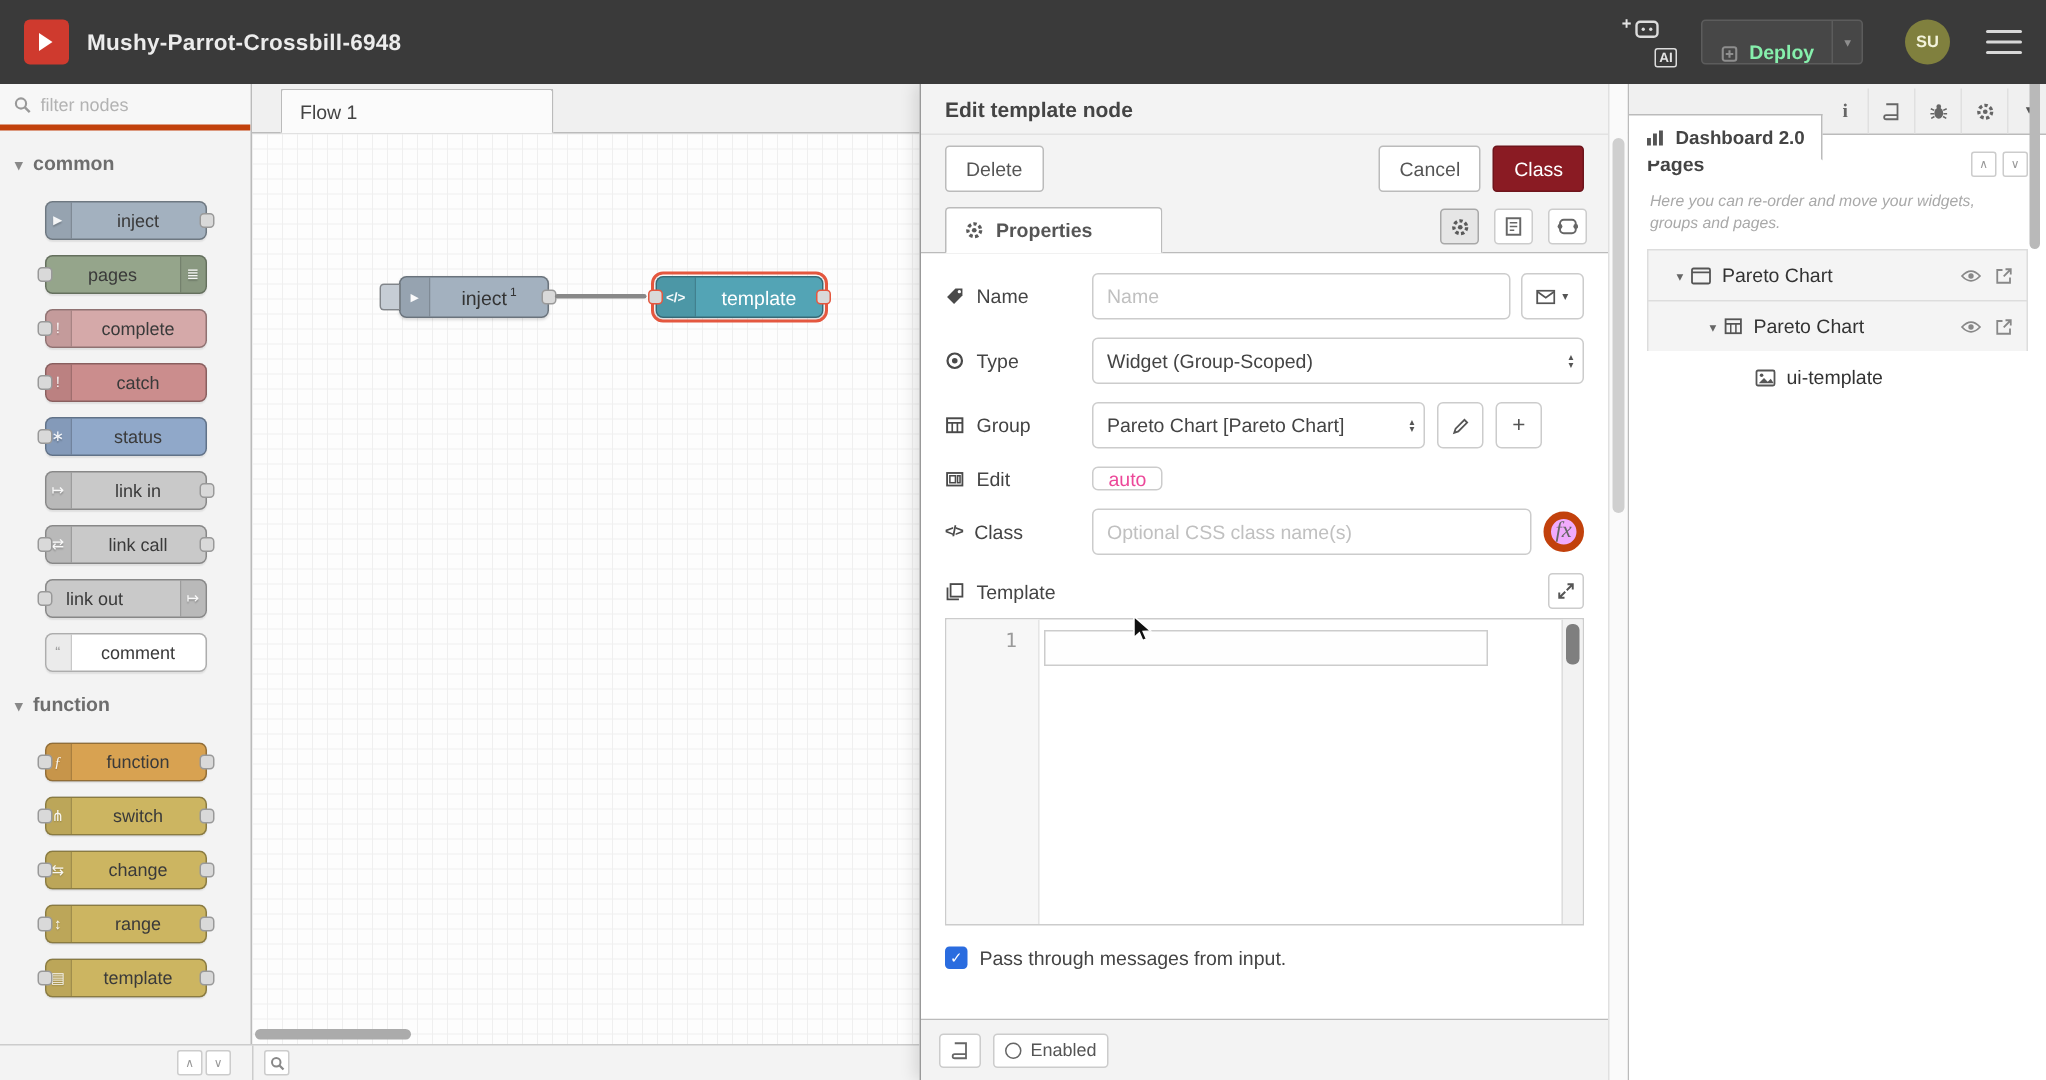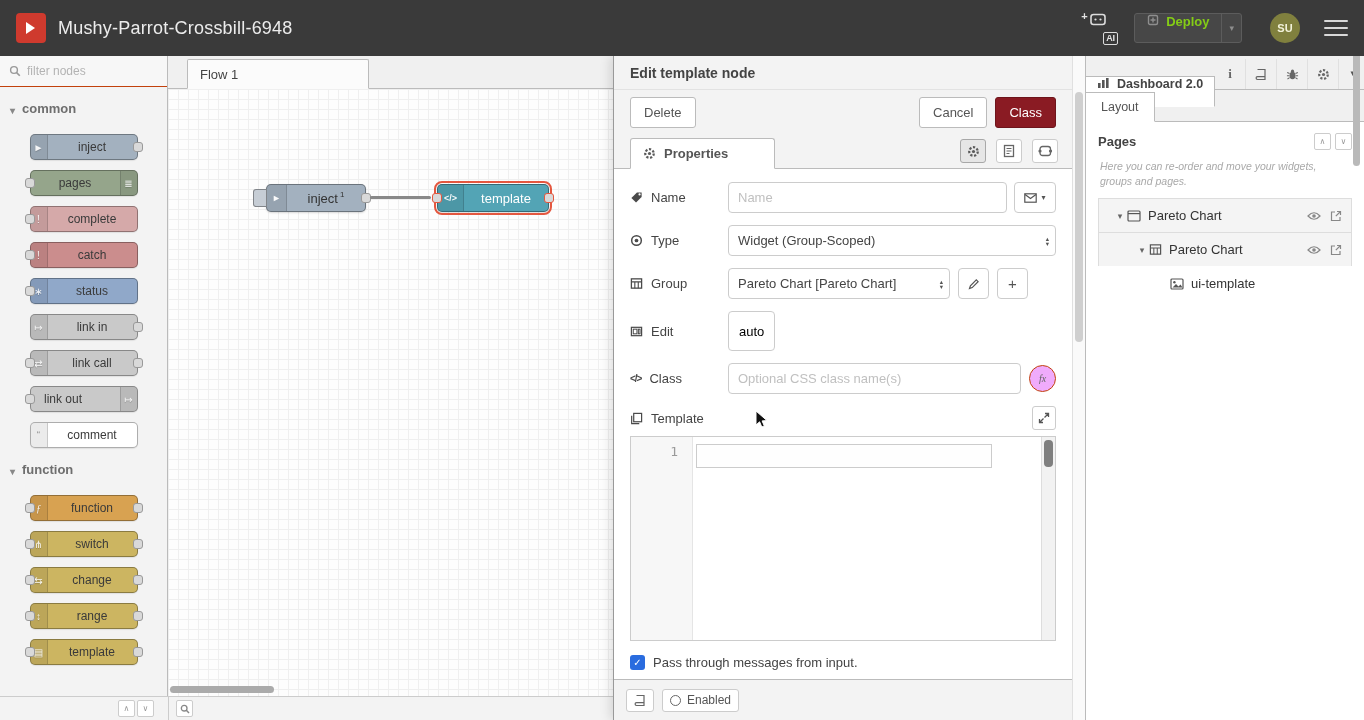--- a/index.html
+++ b/index.html
@@ -3,36 +3,36 @@
 <meta charset="utf-8">
 <style>
   *{margin:0;padding:0;box-sizing:border-box}
   body{font-family:"Liberation Sans",sans-serif;font-size:13px;color:#333;background:#fff;overflow:hidden}
   svg{display:block}
   #app{position:relative;width:1364px;height:720px;overflow:hidden;background:#fff}
 
   
   .header{position:absolute;top:0;left:0;right:0;height:56px;background:#3a3a3a;display:flex;align-items:center;padding:0 16px;gap:12px;z-index:50}
   .logo{width:30px;height:30px;border-radius:4px;background:#cf3a2e;display:flex;align-items:center;justify-content:center;flex:none}
-  .app-title{color:#ececec;font-size:18px;font-weight:normal;letter-spacing:.2px}
+  .app-title{color:#ececec;font-size:15px;font-weight:bold;letter-spacing:.2px}
   .hspacer{flex:1}
   .ai-btn{position:relative;width:38px;height:34px;cursor:pointer;margin-right:4px}
   .ai-spark{position:absolute;top:-1px;left:1px;color:#e3e3e3;font-size:11px;font-weight:bold}
   .ai-head{position:absolute;top:2px;left:10px}
   .ai-tag{position:absolute;bottom:0;right:0;color:#e3e3e3;font-size:9px;font-weight:bold;border:1.5px solid #dcdcdc;border-radius:2px;padding:0 2px;line-height:11px;background:#3a3a3a}
   .deploy{height:30px;display:flex;align-items:stretch;background:#474747;border:1px solid #5c5c5c;border-radius:3px;overflow:hidden;margin-right:16px;cursor:default}
-  .deploy-main{display:flex;align-items:flex-start;gap:7px;padding:0 12px;color:#84cc16;font-weight:bold;font-size:13px}
+  .deploy-main{display:flex;align-items:flex-end;gap:7px;padding:0 12px;color:#86efac;font-weight:bold;font-size:13px}
   .deploy-caret{display:flex;align-items:center;padding:0 7px;border-left:1px solid #5c5c5c;color:#8e8e8e;font-size:9px}
   .avatar{width:30px;height:30px;border-radius:50%;background:#80803e;color:#f2f2da;display:flex;align-items:center;justify-content:center;font-size:11px;font-weight:bold;margin-right:12px;cursor:pointer}
   .hamburger{display:flex;flex-direction:column;gap:5px;width:24px;cursor:pointer}
   .hamburger span{display:block;height:2px;background:#d8d8d8;border-radius:1px}
 
   
   .palette{position:absolute;top:56px;left:0;width:168px;height:640px;background:#f3f3f3;border-right:1px solid #bbb;z-index:10;overflow:hidden}
-  .psearch{height:31px;background:#f7f7f7;border-bottom:1px solid #c2410c;display:flex;align-items:center;gap:6px;padding:0 9px}
+  .psearch{height:31px;background:#f7f7f7;border-bottom:4px solid #c2410c;display:flex;align-items:center;gap:6px;padding:0 9px}
   .psearch input{flex:1;min-width:0;border:0;background:transparent;outline:0;font-size:12px;color:#555;font-family:inherit}
   .psearch input::placeholder{color:#b3b3b3}
   .pcat{height:37px;display:flex;align-items:flex-end;padding:0 10px 8px;gap:7px;color:#6e6e6e;font-size:13px;font-weight:bold;cursor:pointer}
   .pcat .chev{color:#888;font-size:10px}
   .pnode{position:relative;width:108px;height:26px;margin:10px auto 0;border-radius:5px;border:1px solid rgba(0,0,0,.32);display:flex;align-items:stretch;font-size:12px;color:#3a3a3a;cursor:grab;box-shadow:0 1px 1px rgba(0,0,0,.08)}
   .pnode .plbl{flex:1;display:flex;align-items:center;justify-content:center;padding:0 3px;white-space:nowrap;overflow:hidden}
   .picon{width:17px;flex:none;display:flex;align-items:center;justify-content:center;background:rgba(0,0,0,.08);color:rgba(255,255,255,.92);font-size:10px;text-shadow:0 1px 1px rgba(0,0,0,.2)}
   .picon.il{border-right:1px solid rgba(0,0,0,.15);border-radius:4px 0 0 4px}
   .picon.ir{border-left:1px solid rgba(0,0,0,.15);border-radius:0 4px 4px 0}
   .picon.glyph-dark{color:#9a9a9a;text-shadow:none}
@@ -76,22 +76,22 @@
   .frow{display:flex;align-items:center;margin-bottom:12px}
   .flabel{width:98px;flex:none;display:flex;align-items:center;gap:8px;color:#444;font-size:13px}
   .codeglyph{font-size:10px;font-weight:bold;color:#4a4a4a;letter-spacing:-1px}
   .tinput{flex:1;min-width:0;height:31px;border:1px solid #ccc;border-radius:4px;padding:0 9px;font-size:13px;color:#555;font-family:inherit;outline:0;background:#fff}
   .tinput::placeholder{color:#c0c0c0}
   .combo-btn{width:42px;height:31px;margin-left:7px;border:1px solid #ccc;border-radius:4px;background:#fff;display:flex;align-items:center;justify-content:center;gap:4px;cursor:pointer;color:#555;font-size:8px;flex:none}
   .selbox{height:31px;border:1px solid #ccc;border-radius:4px;background:#fff;display:flex;align-items:center;padding:0 6px 0 9px;font-size:13px;color:#444;cursor:pointer}
   .selbox .sval{flex:1;white-space:nowrap;overflow:hidden}
   .dcaret{display:flex;flex-direction:column;align-items:center;line-height:5px;font-size:6.5px;color:#555;margin-left:6px}
   .sq-btn{width:31px;height:31px;margin-left:8px;border:1px solid #ccc;border-radius:4px;background:#fff;display:flex;align-items:center;justify-content:center;cursor:pointer;color:#555;font-size:15px;flex:none}
-  .fx-btn{width:27px;height:27px;margin-left:8px;border:1px solid #c2410c;border-radius:50%;background:#f0abfc;display:flex;align-items:center;justify-content:center;cursor:pointer;color:#666;font-size:10px;font-style:italic;font-family:"Liberation Serif",serif;flex:none}
-  .autobtn{height:40px;padding:0 10px;border:1px solid #ccc;border-radius:4px;background:#fff;color:#000000;font-size:13px;cursor:pointer}
+  .fx-btn{width:27px;height:27px;margin-left:8px;border:5px solid #c2410c;border-radius:50%;background:#f0abfc;display:flex;align-items:center;justify-content:center;cursor:pointer;color:#666;font-size:15px;font-style:italic;font-family:"Liberation Serif",serif;flex:none}
+  .autobtn{height:16px;padding:0 10px;border:1px solid #ccc;border-radius:4px;background:#fff;color:#ec4899;font-size:13px;cursor:pointer}
   .trow-template{margin-bottom:6px}
   .expand-btn{margin-left:auto;width:24px;height:24px;border:1px solid #ccc;border-radius:3px;background:#fff;display:flex;align-items:center;justify-content:center;cursor:pointer}
   .editor{height:205px;border:1px solid #ccc;display:flex;margin-top:2px;background:#fff}
   .gutter{width:62px;flex:none;background:#f7f7f7;border-right:1px solid #e5e5e5;color:#9a9a9a;font-family:"DejaVu Sans Mono",monospace;font-size:13px;text-align:right;padding:7px 14px 0 0}
   .ecode{flex:1;position:relative}
   .efield{position:absolute;left:3px;top:7px;width:296px;height:24px;border:1px solid #ccc;background:#fefefe}
   .escroll{width:14px;flex:none;background:#f2f2f2;border-left:1px solid #ddd;position:relative;cursor:pointer}
   .ethumb{position:absolute;top:3px;left:2px;width:9px;height:27px;background:#7f7f7f;border-radius:4px}
   .chkrow{display:flex;align-items:center;gap:8px;margin-top:14px}
   .checkbox{width:15px;height:15px;border-radius:3px;background:#2a6cdf;display:flex;align-items:center;justify-content:center;color:#fff;font-size:10px;cursor:pointer}
@@ -100,21 +100,21 @@
   .ffbtn{height:23px;border:1px solid #ccc;border-radius:3px;background:#fff;display:flex;align-items:center;gap:6px;padding:0 7px;color:#555;font-size:12px;cursor:pointer}
   .circ{width:11px;height:11px;border:1.5px solid #666;border-radius:50%;flex:none}
 
   
   .tray-scroll{position:absolute;top:56px;left:1072px;width:13px;height:664px;background:#fafafa;border-left:1px solid #e0e0e0;z-index:35}
   .tray-scroll .thumb{position:absolute;top:36px;left:2px;width:8px;height:250px;background:#cfcfcf;border-radius:4px;cursor:pointer}
 
   
   .sidebar{position:absolute;top:56px;left:1085px;width:279px;height:664px;background:#fff;border-left:1px solid #bbb;z-index:10}
   .sb-tabs{height:34px;background:#f0f0f0;border-bottom:1px solid #bbb;display:flex;align-items:flex-end}
-  .sb-tab-active{height:31px;background:#fff;border:1px solid #bbb;border-left:none;border-bottom:1px solid #fff;display:flex;gap:7px;padding:0 11px;font-size:12.5px;font-weight:bold;color:#444;position:relative;top:18px;cursor:pointer}
+  .sb-tab-active{height:31px;background:#fff;border:1px solid #bbb;border-left:none;border-bottom:1px solid #fff;display:flex;align-items:center;gap:7px;padding:0 11px;font-size:12.5px;font-weight:bold;color:#444;position:relative;top:18px;cursor:pointer}
   .sb-itab{width:31px;height:30px;display:flex;align-items:center;justify-content:center;border-right:1px solid #e0e0e0;color:#666;cursor:pointer}
   .sb-itab .i-info{font-family:"Liberation Serif",serif;font-weight:bold;font-size:13px;color:#666}
   .sb-caret{margin-left:auto;align-self:center;padding:0 9px;color:#555;font-size:9px;cursor:pointer}
   .uiname{height:33px;background:#f3f3f3;border-bottom:1px solid #ddd;display:flex;align-items:center;padding:0 11px;gap:5px}
   .uiname .lbl{font-size:13px;color:#444;margin-right:auto}
   .minibtn{height:19px;border:1px solid #ccc;border-radius:2px;background:#fafafa;display:flex;align-items:center;gap:4px;padding:0 5px;font-size:9.5px;color:#999;cursor:pointer;white-space:nowrap}
   .layout-row{height:32px;background:#f0f0f0;border-bottom:1px solid #bbb;display:flex;align-items:flex-end}
   .layout-tab{height:30px;background:#fff;border:1px solid #bbb;border-left:none;border-bottom:1px solid #fff;display:flex;align-items:center;padding:0 15px;font-size:12.5px;color:#555;position:relative;top:1px;cursor:pointer}
   .sb-content{padding:11px 12px}
   .pages-hd{display:flex;align-items:center}
@@ -512,23 +512,20 @@
       <div class="sb-itab">
         <svg width="13" height="13" viewBox="0 0 14 14">
             <circle cx="7" cy="7" r="4.6" fill="none" stroke="#666" stroke-width="2.4" stroke-dasharray="2.4 1.7"></circle>
             <circle cx="7" cy="7" r="1.7" fill="#666"></circle>
           </svg>
       </div>
       <div class="sb-caret"><span>▾</span></div>
     </div>
 
 
-    <div class="layout-row">
-      <div class="layout-tab">Layout</div>
-    </div>
 
     <div class="sb-content">
       <div class="pages-hd">
         <span class="t">Pages</span>
         <div class="pg-btn">
             <span>∧</span>
           </div>
         <div class="pg-btn">
             <span>∨</span>
           </div>

